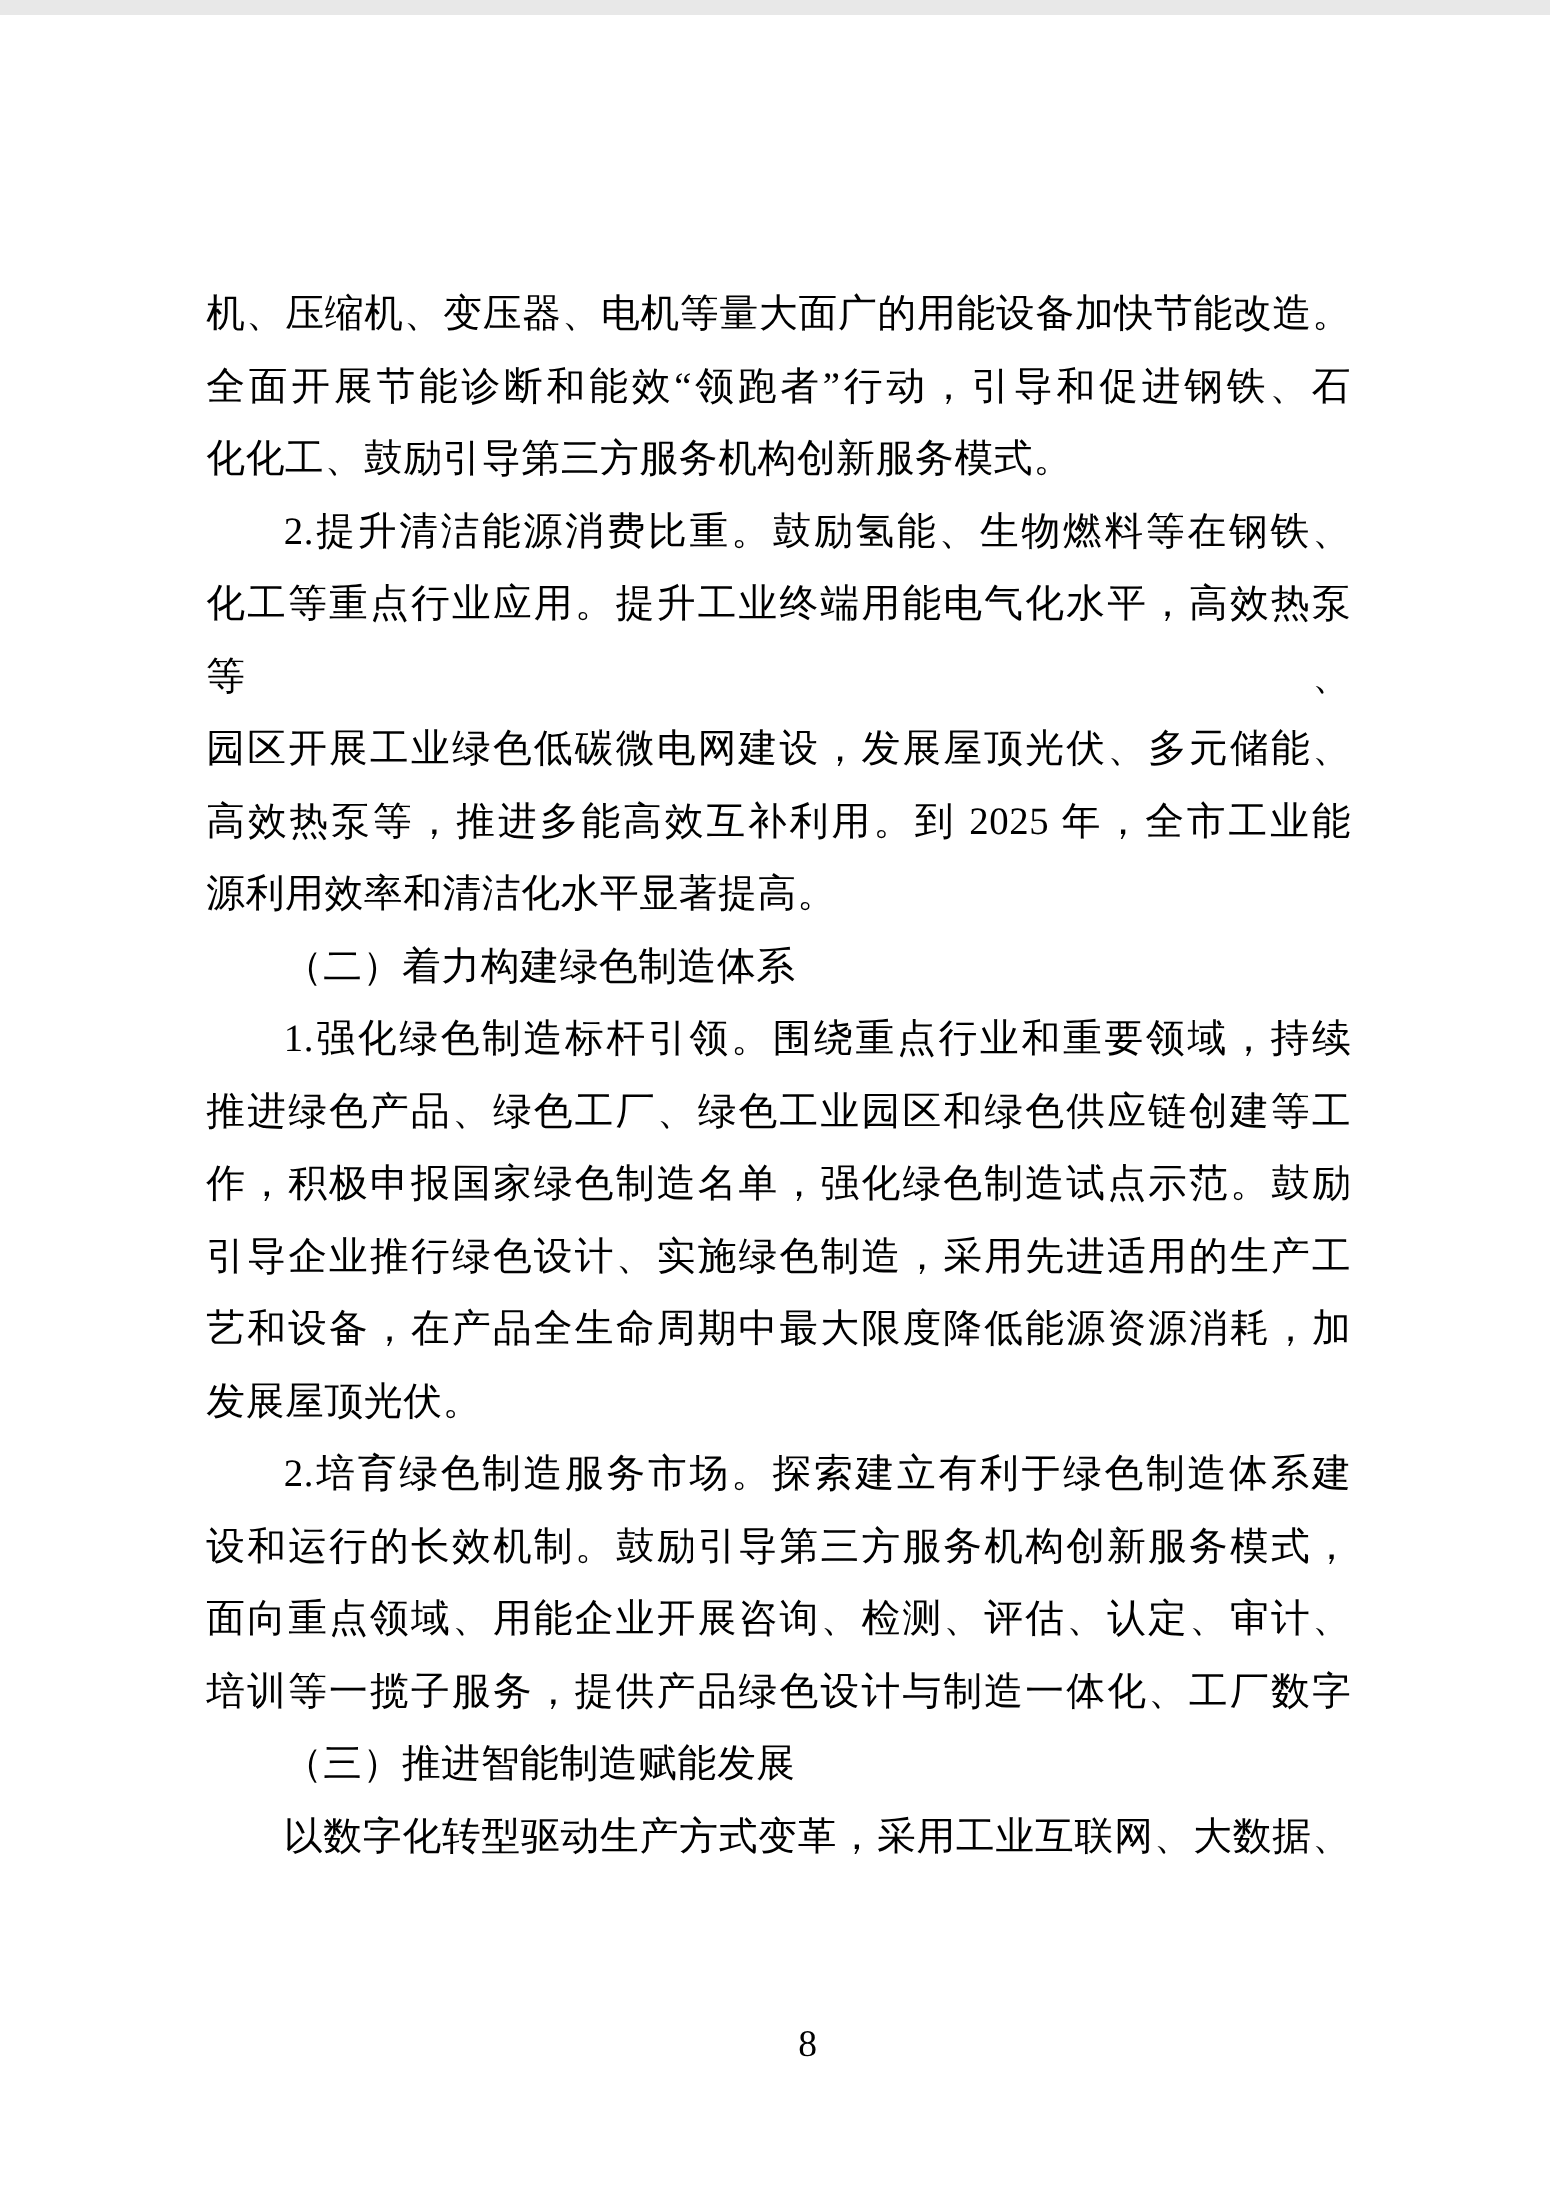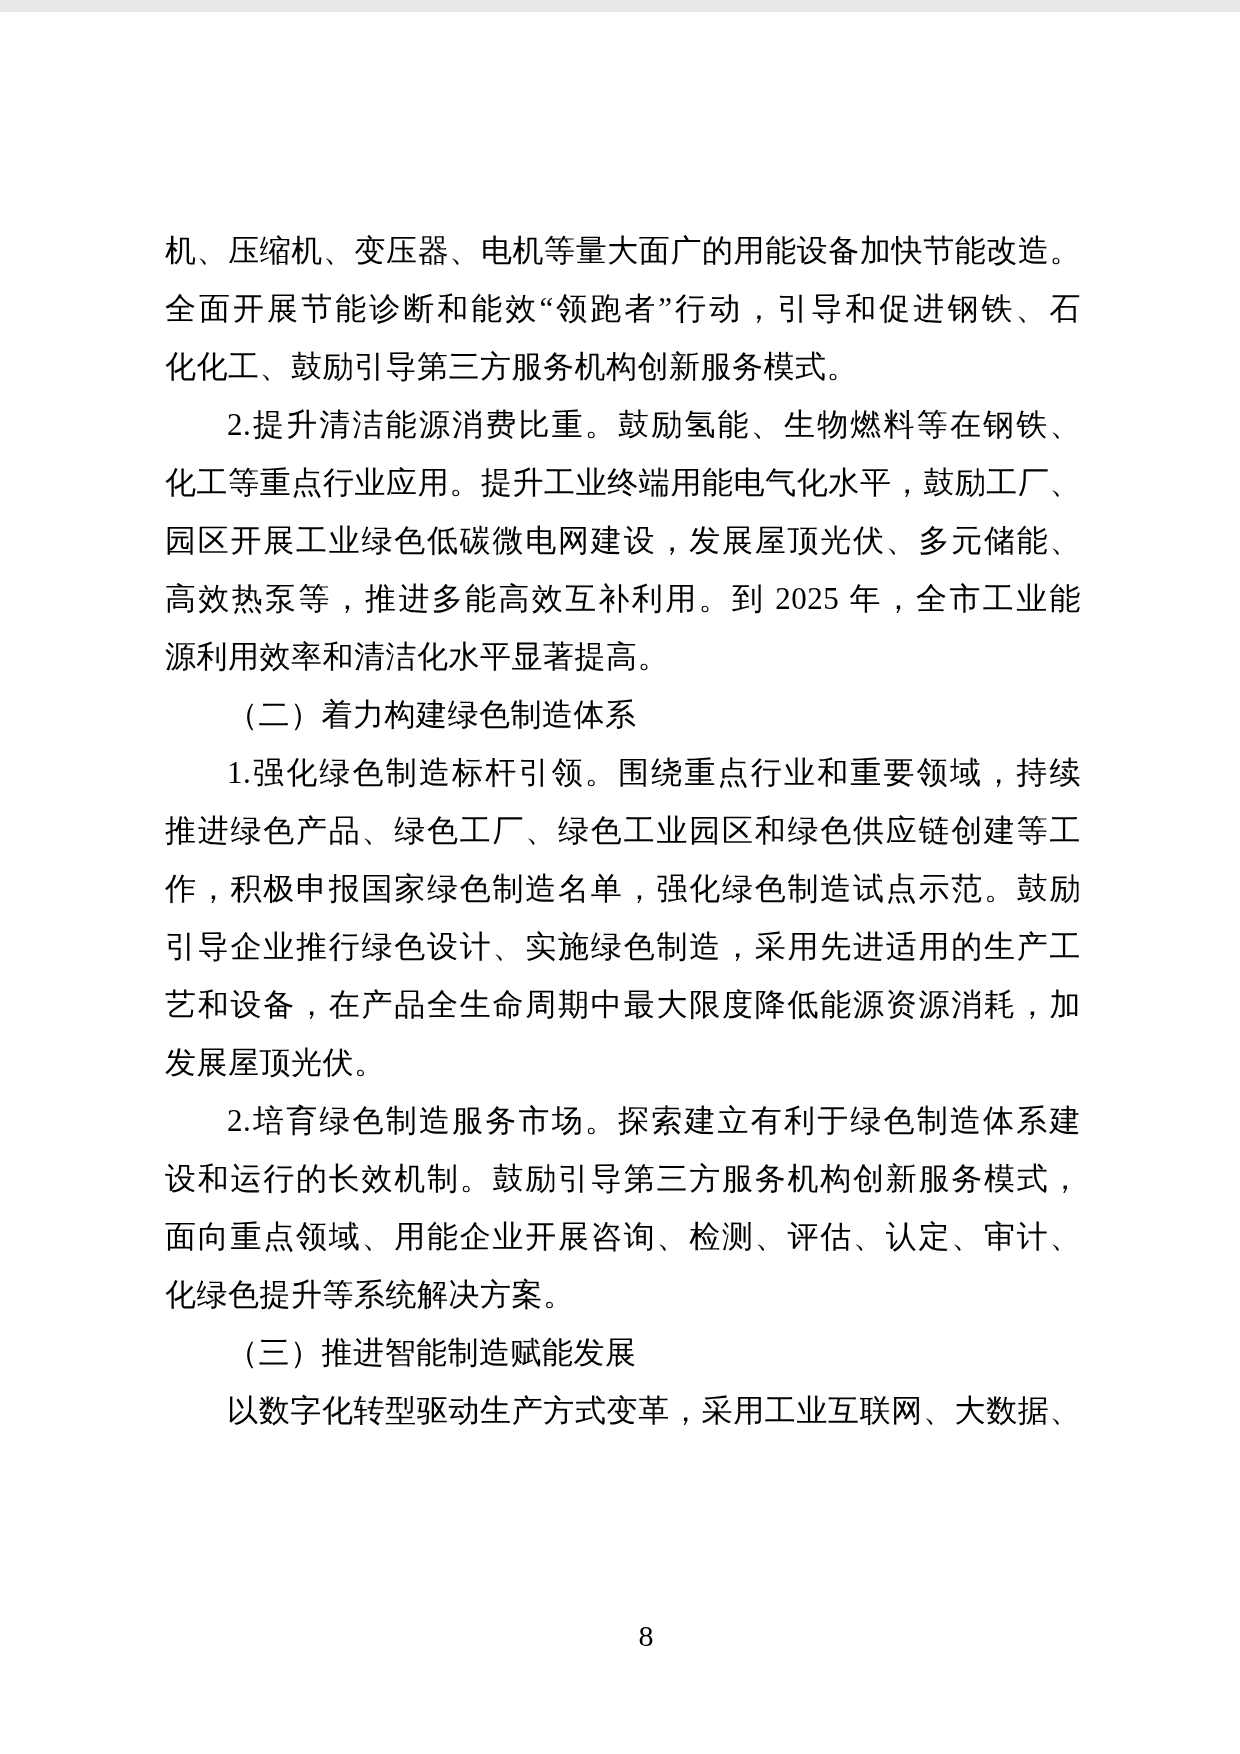--- a/index.html
+++ b/index.html
@@ -54,32 +54,32 @@
 </style>
 </head>
 <body>
 
 <div class="page">
   <div class="doc-body">
     <div class="line">机、压缩机、变压器、电机等量大面广的用能设备加快节能改造。</div>
     <div class="line">全面开展节能诊断和能效“领跑者”行动，引导和促进钢铁、石</div>
     <div class="line end">化化工、鼓励引导第三方服务机构创新服务模式。</div>
     <div class="line indent">2.提升清洁能源消费比重。鼓励氢能、生物燃料等在钢铁、</div>
-    <div class="line">化工等重点行业应用。提升工业终端用能电气化水平，鼓励工厂、</div>
+    <div class="line">化工等重点行业应用。提升工业终端用能电气化水平，高效热泵等、</div>
     <div class="line">园区开展工业绿色低碳微电网建设，发展屋顶光伏、多元储能、</div>
     <div class="line">高效热泵等，推进多能高效互补利用。到 2025 年，全市工业能</div>
     <div class="line end">源利用效率和清洁化水平显著提高。</div>
     <div class="line indent heading">（二）着力构建绿色制造体系</div>
     <div class="line indent">1.强化绿色制造标杆引领。围绕重点行业和重要领域，持续</div>
     <div class="line">推进绿色产品、绿色工厂、绿色工业园区和绿色供应链创建等工</div>
     <div class="line">作，积极申报国家绿色制造名单，强化绿色制造试点示范。鼓励</div>
     <div class="line">引导企业推行绿色设计、实施绿色制造，采用先进适用的生产工</div>
     <div class="line">艺和设备，在产品全生命周期中最大限度降低能源资源消耗，加</div>
     <div class="line end">发展屋顶光伏。</div>
     <div class="line indent">2.培育绿色制造服务市场。探索建立有利于绿色制造体系建</div>
     <div class="line">设和运行的长效机制。鼓励引导第三方服务机构创新服务模式，</div>
     <div class="line">面向重点领域、用能企业开展咨询、检测、评估、认定、审计、</div>
-    <div class="line end">化绿色提升等系统解决方案。</div>
+    <div class="line">培训等一揽子服务，提供产品绿色设计与制造一体化、工厂数字</div>
     <div class="line indent heading">（三）推进智能制造赋能发展</div>
     <div class="line indent">以数字化转型驱动生产方式变革，采用工业互联网、大数据、</div>
   </div>
   <div class="page-number">8</div>
 </div>
 
 </body></html>

